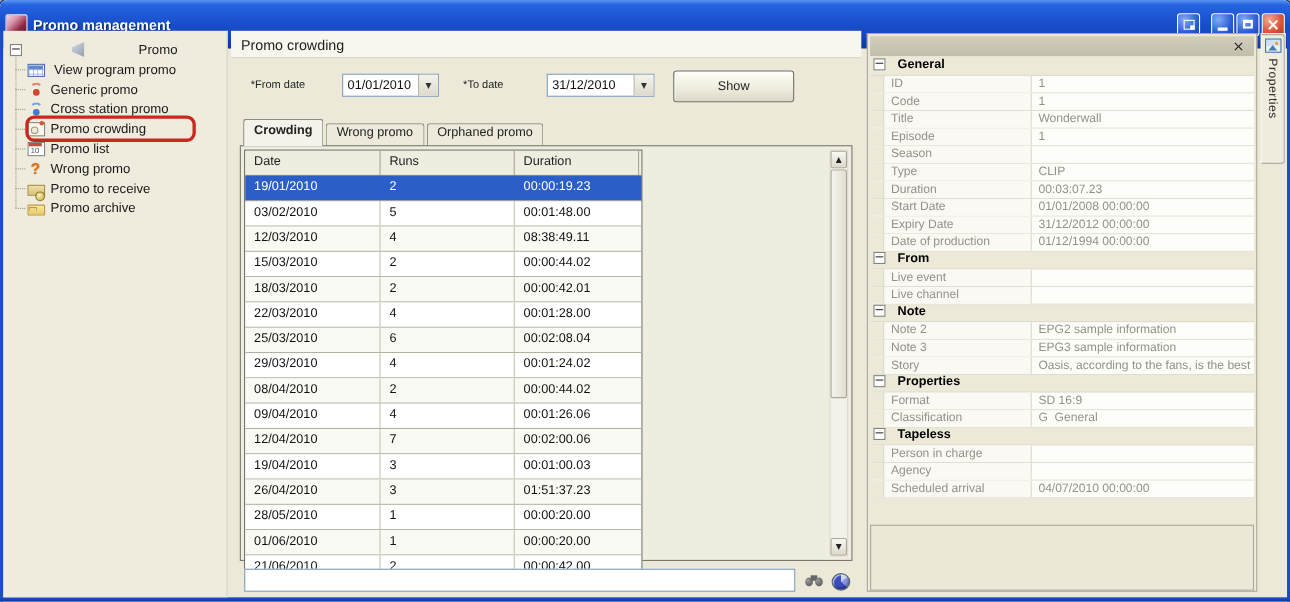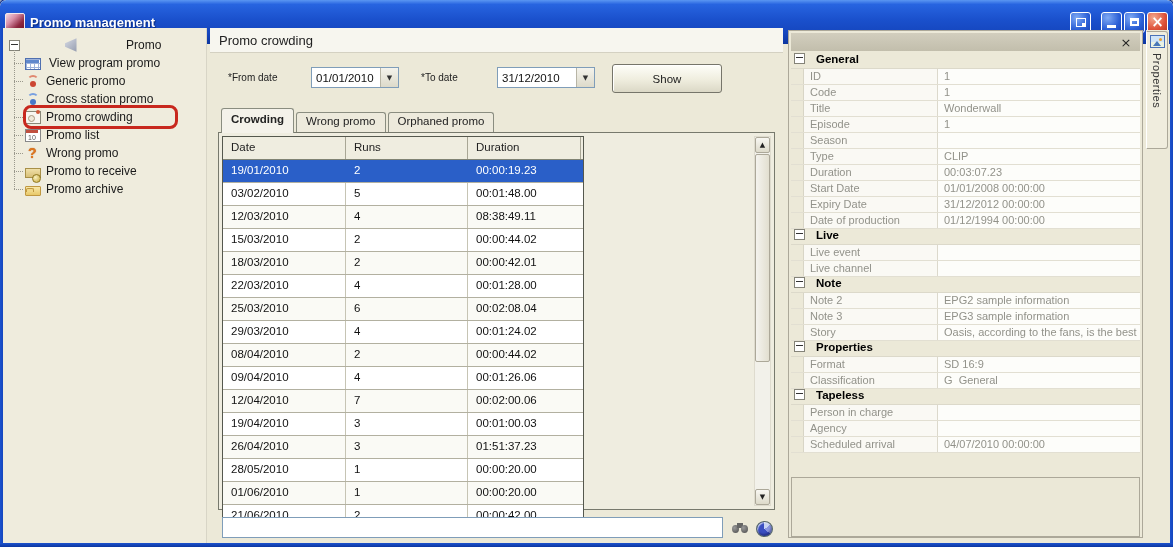--- a/index.html
+++ b/index.html
@@ -413,21 +413,21 @@
           <div class="plabel">Expiry Date</div>
           <div class="pvalue">31/12/2012 00:00:00</div>
         </div>
         <div class="prow prop">
           <div class="pmargin"></div>
           <div class="plabel">Date of production</div>
           <div class="pvalue">01/12/1994 00:00:00</div>
         </div>
         <div class="prow section">
           <div class="expander"></div>
-          <div class="sec-title">Live</div>
+          <div class="sec-title">From</div>
         </div>
         <div class="prow prop">
           <div class="pmargin"></div>
           <div class="plabel">Live event</div>
           <div class="pvalue"></div>
         </div>
         <div class="prow prop">
           <div class="pmargin"></div>
           <div class="plabel">Live channel</div>
           <div class="pvalue"></div>

